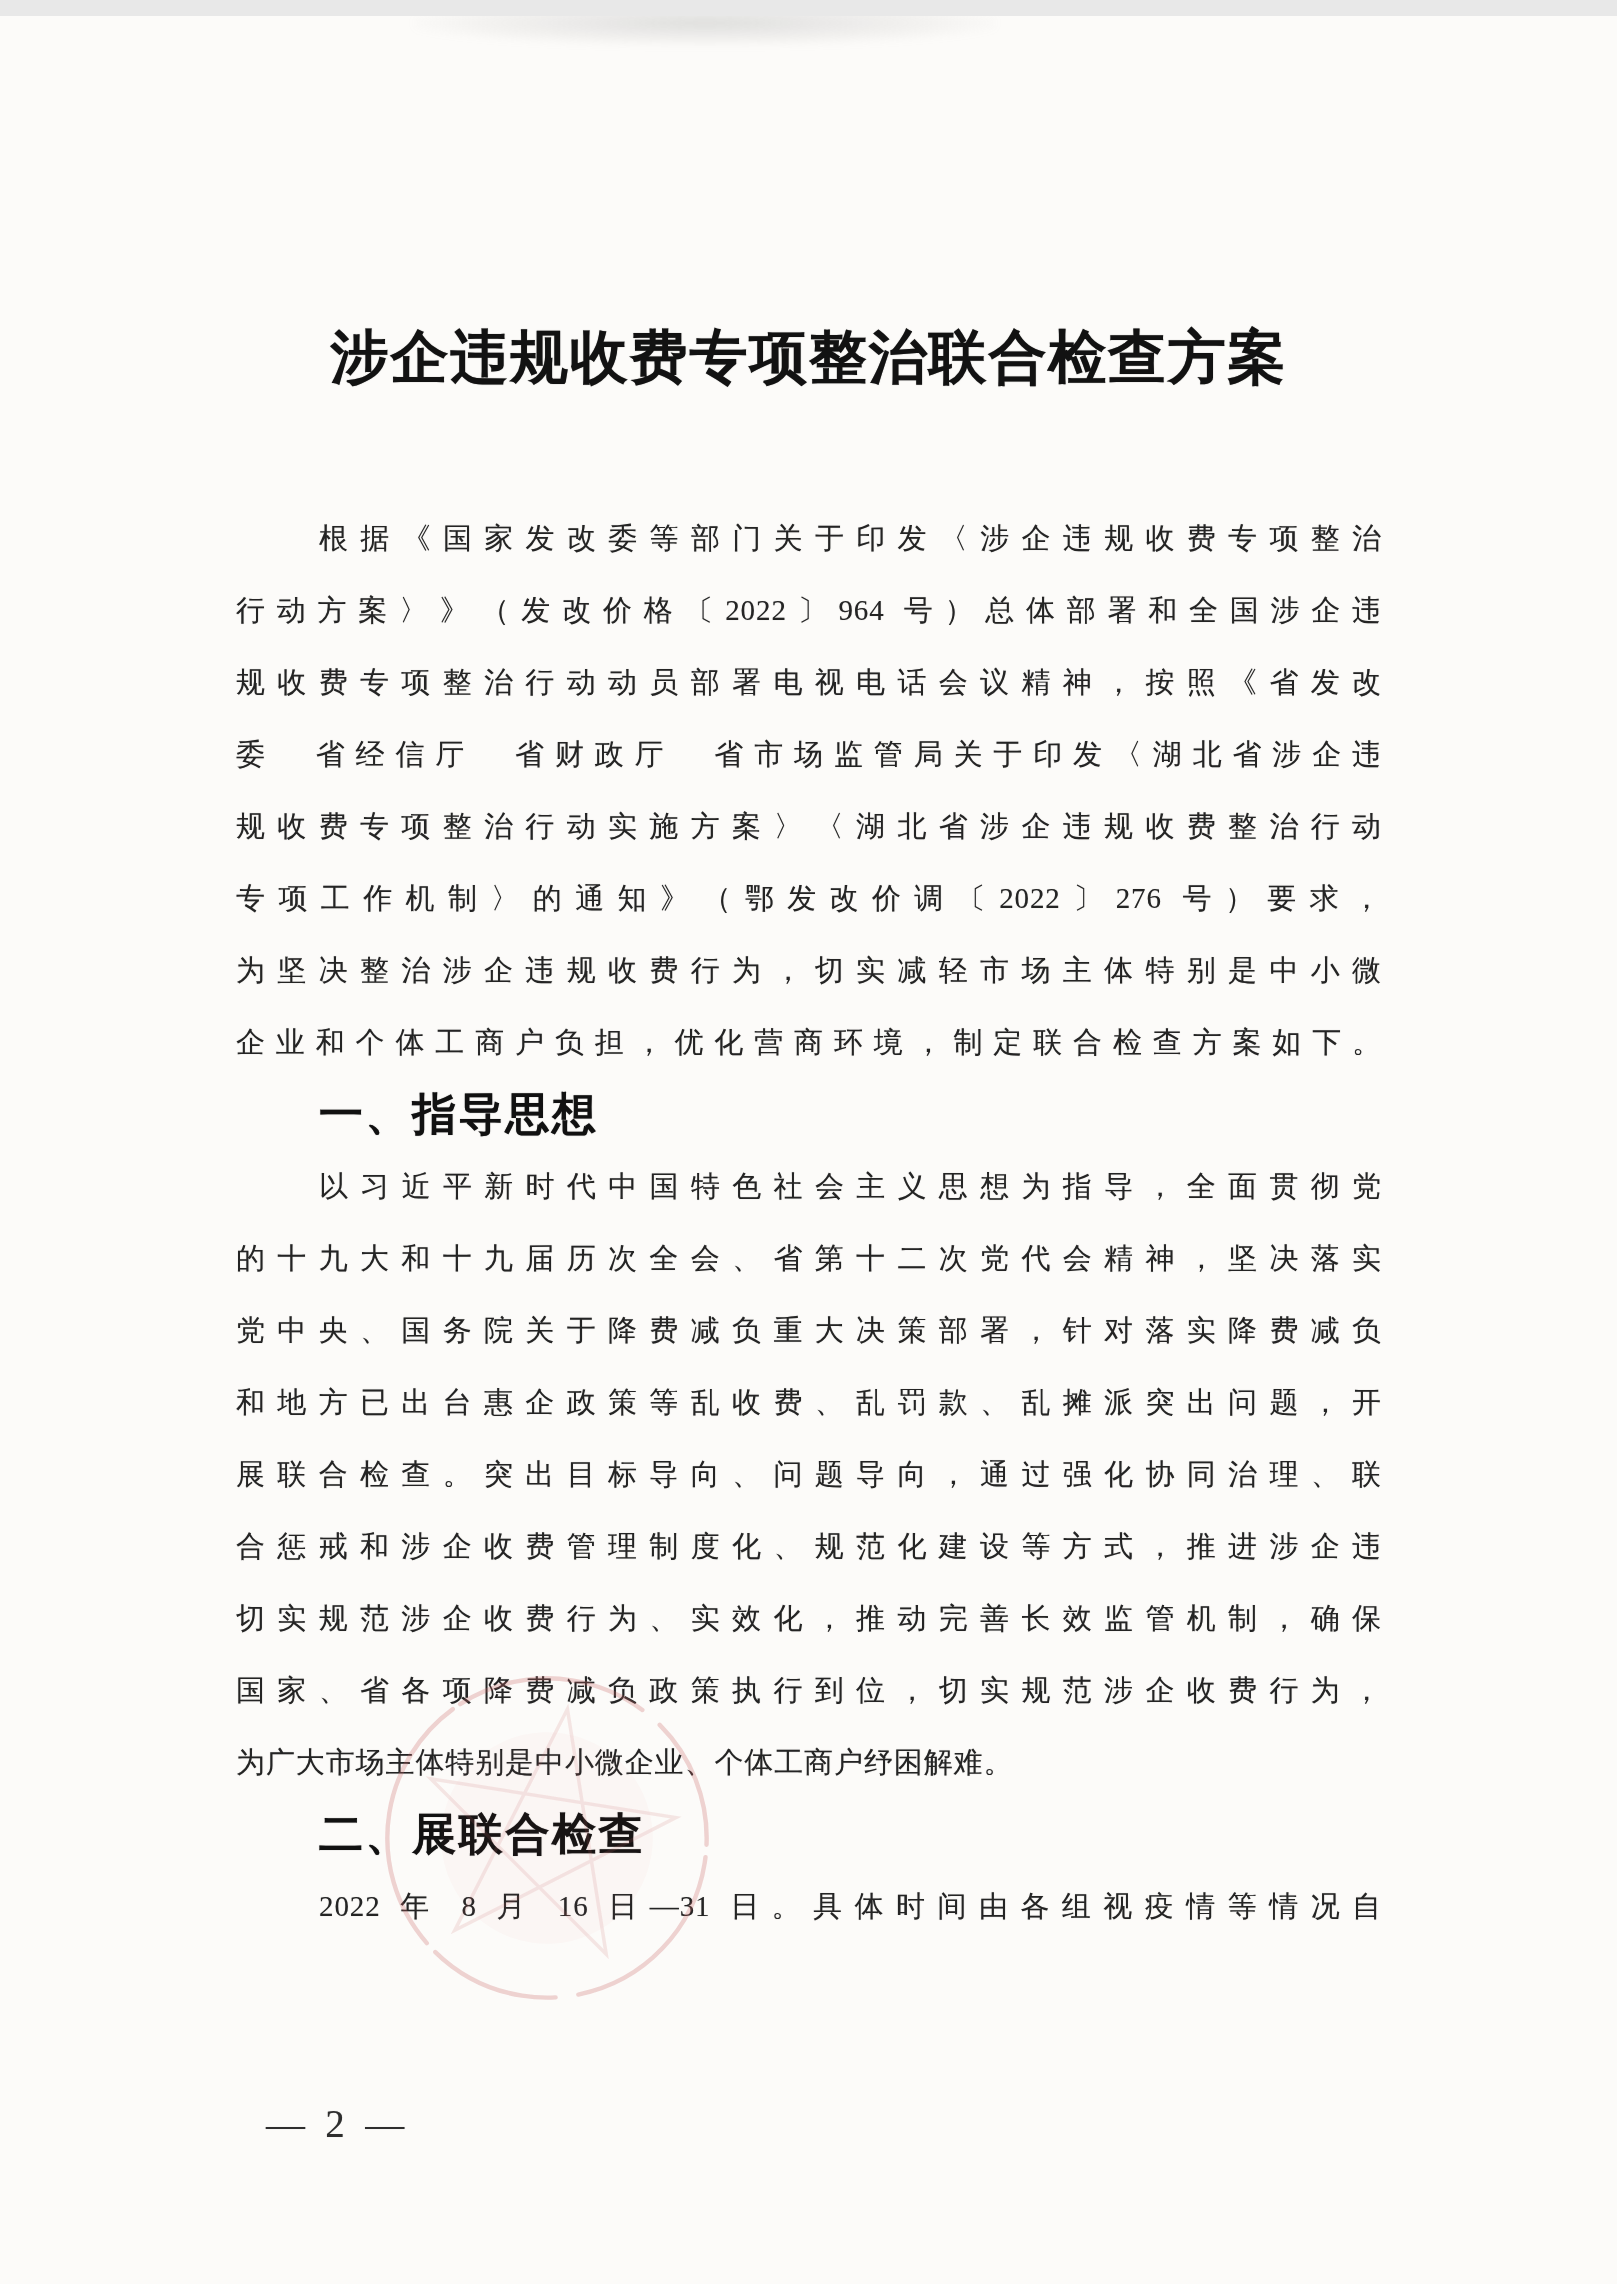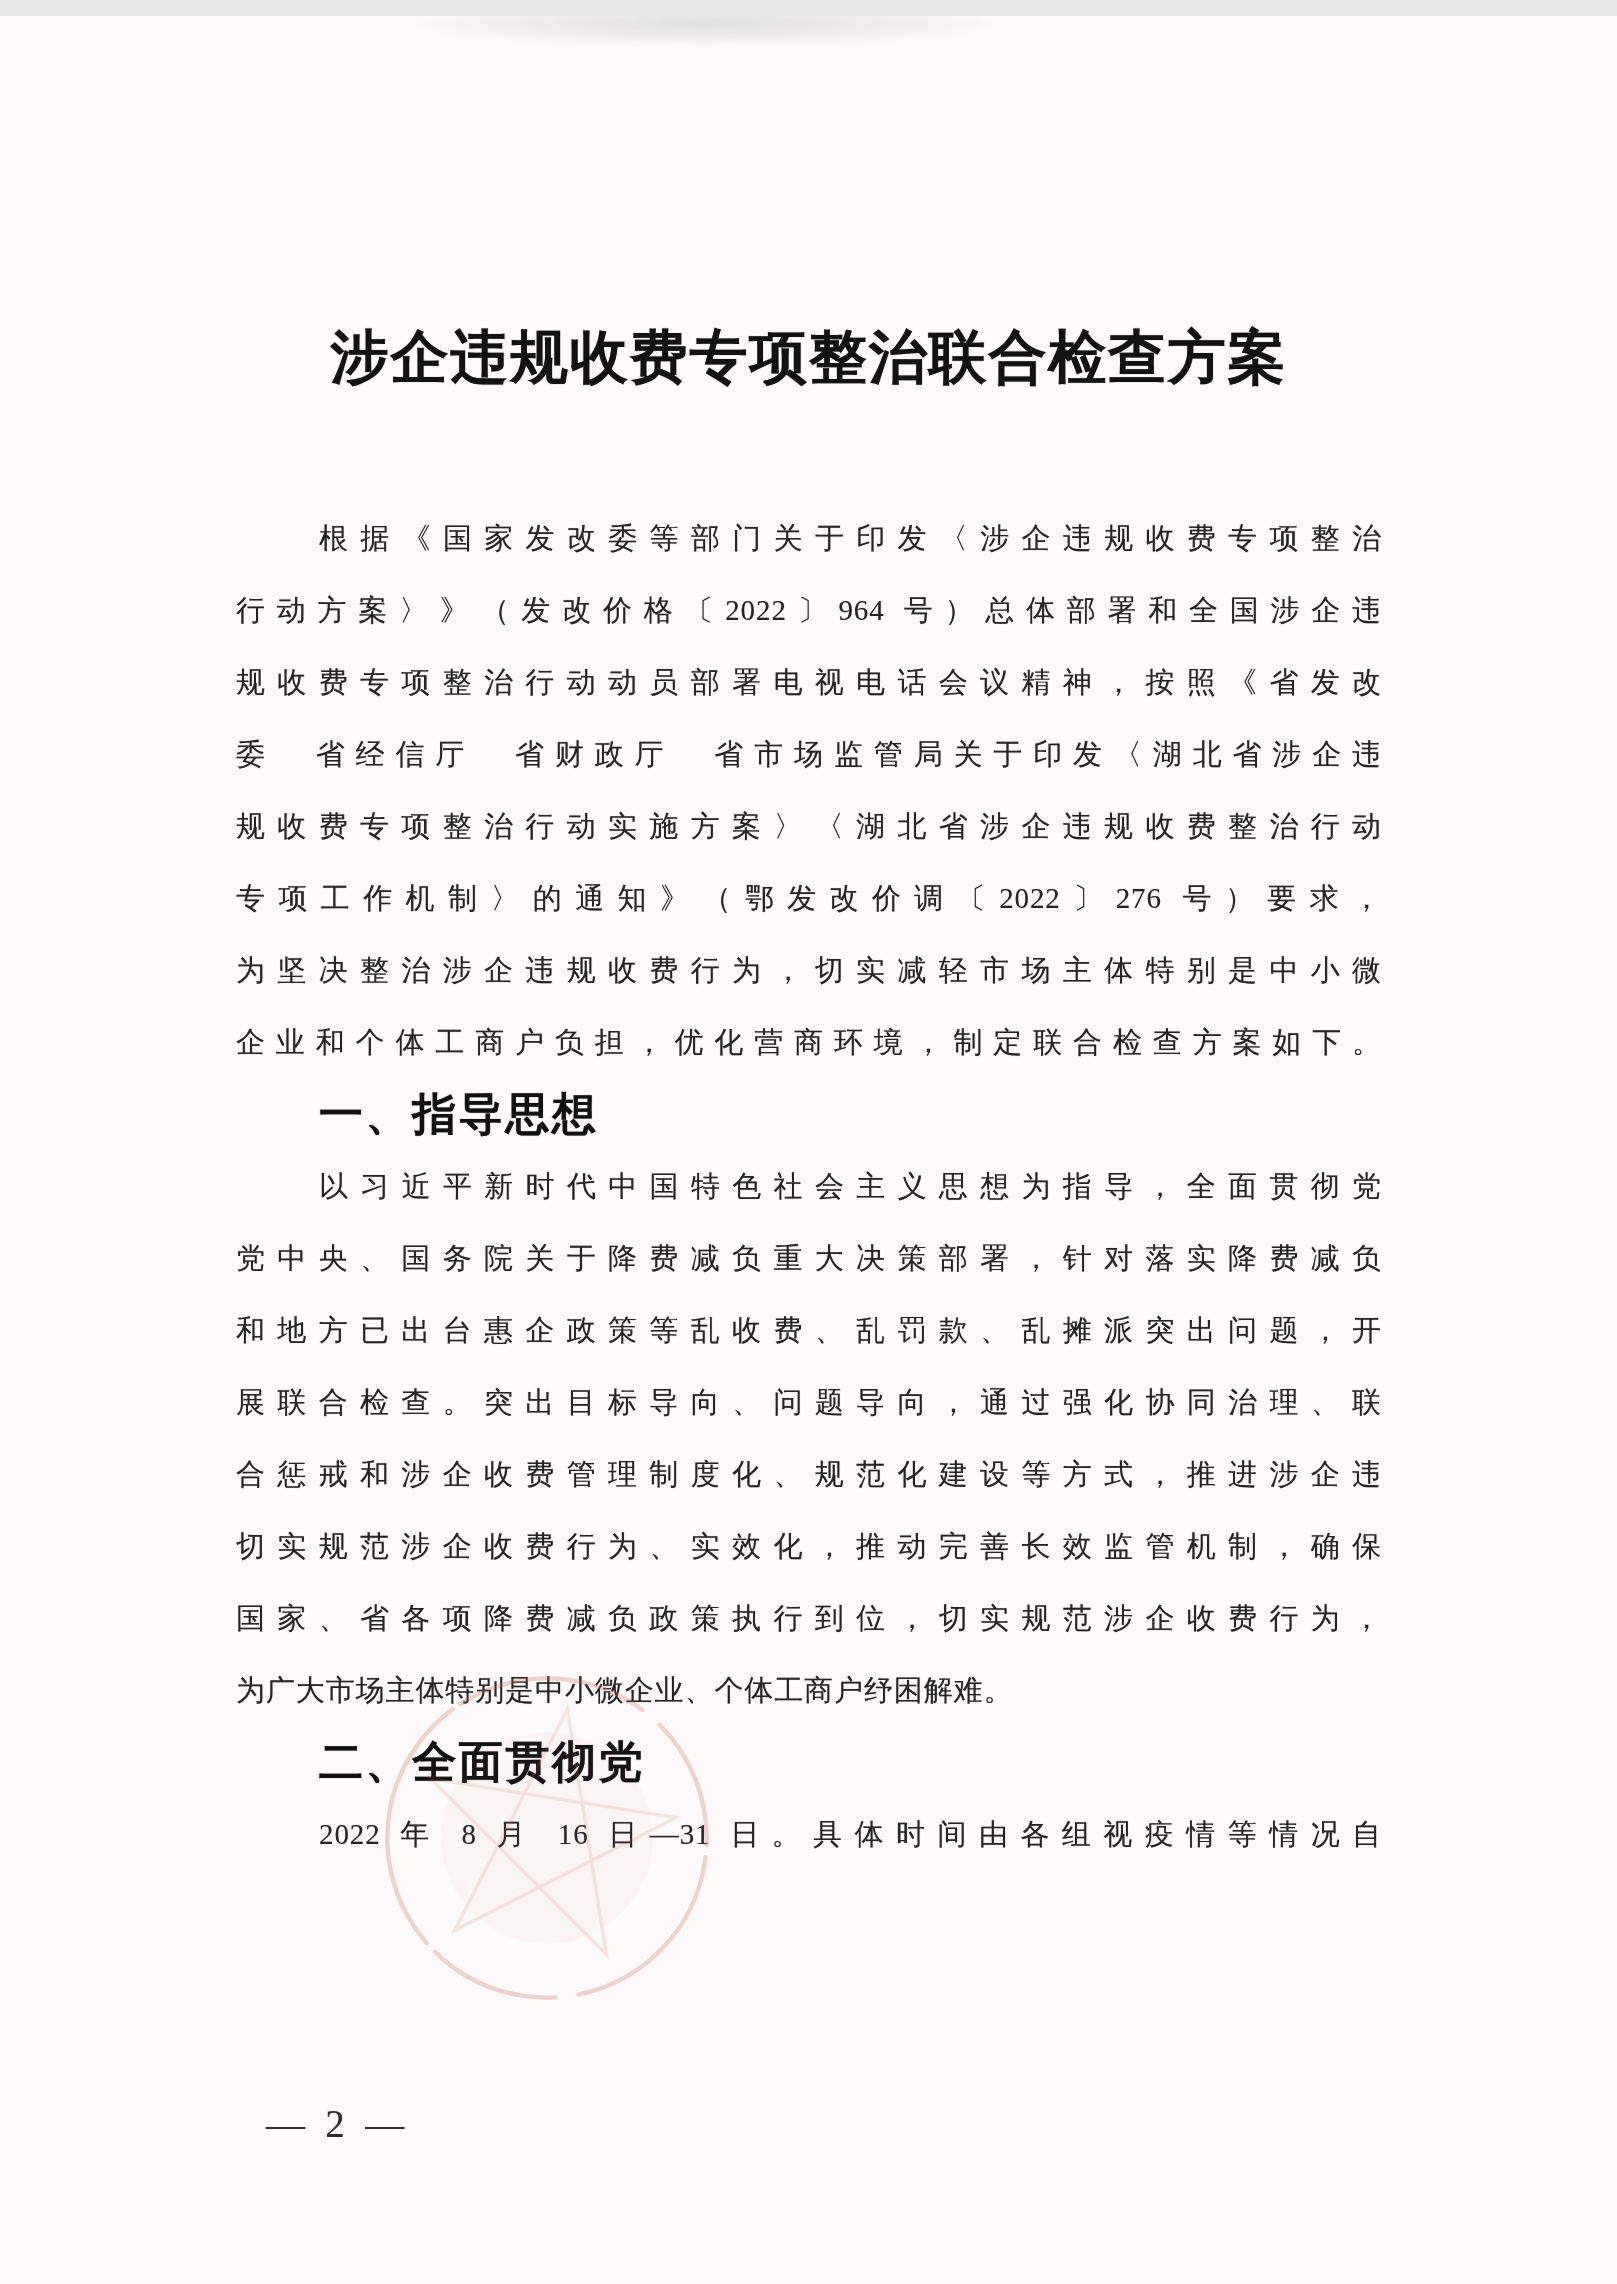--- a/index.html
+++ b/index.html
@@ -105,28 +105,29 @@
     <div class="line fill indent">根据《国家发改委等部门关于印发〈涉企违规收费专项整治</div>
     <div class="line fill">行动方案〉》（发改价格〔2022〕964 号）总体部署和全国涉企违</div>
     <div class="line fill">规收费专项整治行动动员部署电视电话会议精神，按照《省发改</div>
     <div class="line fill">委　省经信厅　省财政厅　省市场监管局关于印发〈湖北省涉企违</div>
     <div class="line fill">规收费专项整治行动实施方案〉〈湖北省涉企违规收费整治行动</div>
     <div class="line fill">专项工作机制〉的通知》（鄂发改价调〔2022〕276 号）要求，</div>
     <div class="line fill">为坚决整治涉企违规收费行为，切实减轻市场主体特别是中小微</div>
     <div class="line fill">企业和个体工商户负担，优化营商环境，制定联合检查方案如下。</div>
     <div class="line heading indent">一、指导思想</div>
     <div class="line fill indent">以习近平新时代中国特色社会主义思想为指导，全面贯彻党</div>
+    <div class="line fill">的十九大和十九届历次全会、省第十二次党代会精神，坚决落实</div>
     <div class="line fill">党中央、国务院关于降费减负重大决策部署，针对落实降费减负</div>
     <div class="line fill">和地方已出台惠企政策等乱收费、乱罚款、乱摊派突出问题，开</div>
     <div class="line fill">展联合检查。突出目标导向、问题导向，通过强化协同治理、联</div>
     <div class="line fill">合惩戒和涉企收费管理制度化、规范化建设等方式，推进涉企违</div>
     <div class="line fill">切实规范涉企收费行为、实效化，推动完善长效监管机制，确保</div>
     <div class="line fill">国家、省各项降费减负政策执行到位，切实规范涉企收费行为，</div>
     <div class="line">为广大市场主体特别是中小微企业、个体工商户纾困解难。</div>
-    <div class="line heading indent">二、全面贯彻党</div>
+    <div class="line heading indent">二、展联合检查</div>
     <div class="line fill indent">2022 年 8 月 16 日—31 日。具体时间由各组视疫情等情况自</div>
   </div>
 
   <svg class="seal" viewBox="-195 -195 390 390" xmlns="http://www.w3.org/2000/svg">
     <g transform="rotate(9)">
       <circle cx="0" cy="0" r="181" fill="none" stroke="rgba(198,98,98,0.30)" stroke-width="5" stroke-dasharray="220 26 150 14 300 10" stroke-linecap="round"></circle>
       <path d="M 0,-148 L 86.9,119.7 L -140.7,-45.7 L 140.7,-45.7 L -86.9,119.7 Z" fill="none" stroke="rgba(198,98,98,0.16)" stroke-width="4" stroke-linejoin="miter"></path>
       <circle cx="0" cy="0" r="120" fill="rgba(220,140,140,0.04)" stroke="none"></circle>
     </g>
   </svg>

